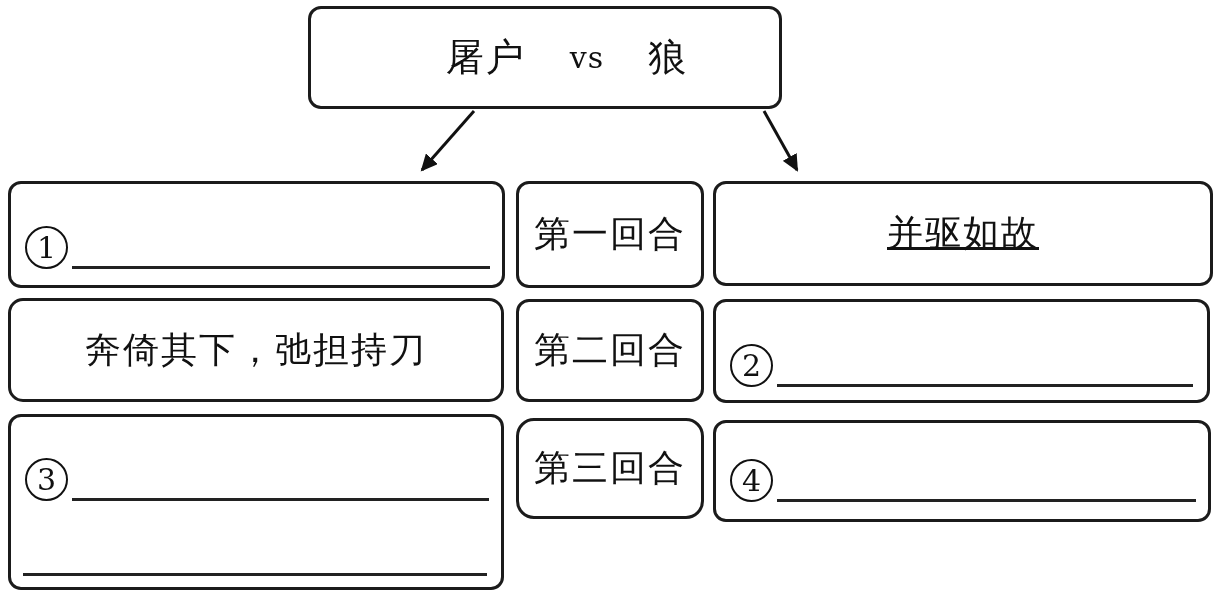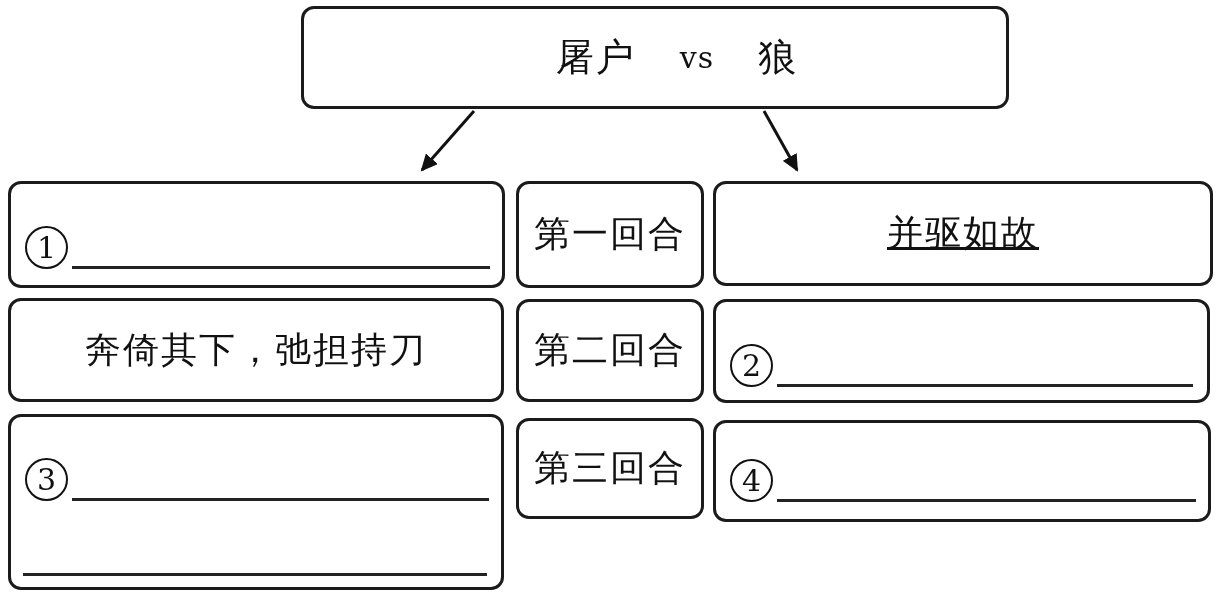--- a/index.html
+++ b/index.html
@@ -6,21 +6,21 @@
   #stage {
     position:relative; width:1223px; height:596px; background:#ffffff;
     font-family:"DejaVu Serif","Liberation Serif",serif; color:#111;
   }
   .box {
     position:absolute; box-sizing:border-box; background:#fff;
     border:3px solid #1b1b1b; border-radius:13px;
   }
   .center-text { display:flex; align-items:center; justify-content:center; }
   .cn { font-size:36px; letter-spacing:2px; white-space:nowrap; }
-  #top-box { left:301px; top:6px; width:708px; height:103px;padding-left:44px; }
+  #top-box { left:308px; top:6px; width:474px; height:103px;padding-left:44px; }
   #top-box .cn { font-size:38px; }
   #top-box .vs { font-size:30px; margin:0 44px; letter-spacing:1px; }
   #arrow-layer { position:absolute; left:0; top:0; width:1223px; height:596px; pointer-events:none; }
 
   
   .fill-row { display:flex; align-items:flex-end; width:100%; height:100%; box-sizing:border-box; }
   .circled {
     flex:0 0 auto; display:inline-flex; align-items:center; justify-content:center;
     width:43px; height:43px; border:2.5px solid #111; border-radius:50%;
     font-size:30px; line-height:1; box-sizing:border-box;
@@ -56,41 +56,41 @@
       <span class="wline"></span>
     </div>
   </div>
   <div class="box center-text" style="left:516px; top:181px; width:188px; height:107px;">
     <span class="cn">第一回合</span>
   </div>
   <div class="box center-text" style="left:713px; top:181px; width:500px; height:105px;text-decoration:underline;">
     <span class="cn">并驱如故</span>
   </div>
 
-  <div class="box center-text" style="left:8px; top:298px; width:496px; height:104px;">
+  <div class="box center-text" style="left:8px; top:298px; width:496px; height:104px;border-radius:15px;">
     <span class="cn">奔倚其下，弛担持刀</span>
   </div>
   <div class="box center-text" style="left:516px; top:299px; width:188px; height:103px;justify-content:center;">
     <span class="cn">第二回合</span>
   </div>
   <div class="box" style="left:713px; top:299px; width:497px; height:104px;">
     <div class="fill-row" style="padding:0 14px 13px 14px;">
       <span class="circled">2</span>
       <span class="wline"></span>
     </div>
   </div>
 
   <div class="box" style="left:8px; top:414px; width:496px; height:176px;">
     <div class="abs-row" style="left:14px; right:12px; top:41px;">
       <span class="circled">3</span>
       <span class="wline"></span>
     </div>
     <span class="lone-line" style="left:12px; right:14px; bottom:11px;"></span>
   </div>
-  <div class="box center-text" style="left:516px; top:418px; width:188px; height:101px;">
+  <div class="box center-text" style="left:516px; top:418px; width:188px; height:101px;border-radius:18px;">
     <span class="cn">第三回合</span>
   </div>
   <div class="box" style="left:713px; top:420px; width:498px; height:102px;">
     <div class="fill-row" style="padding:0 12px 17px 14px;">
       <span class="circled">4</span>
       <span class="wline"></span>
     </div>
   </div>
 
 </div>

